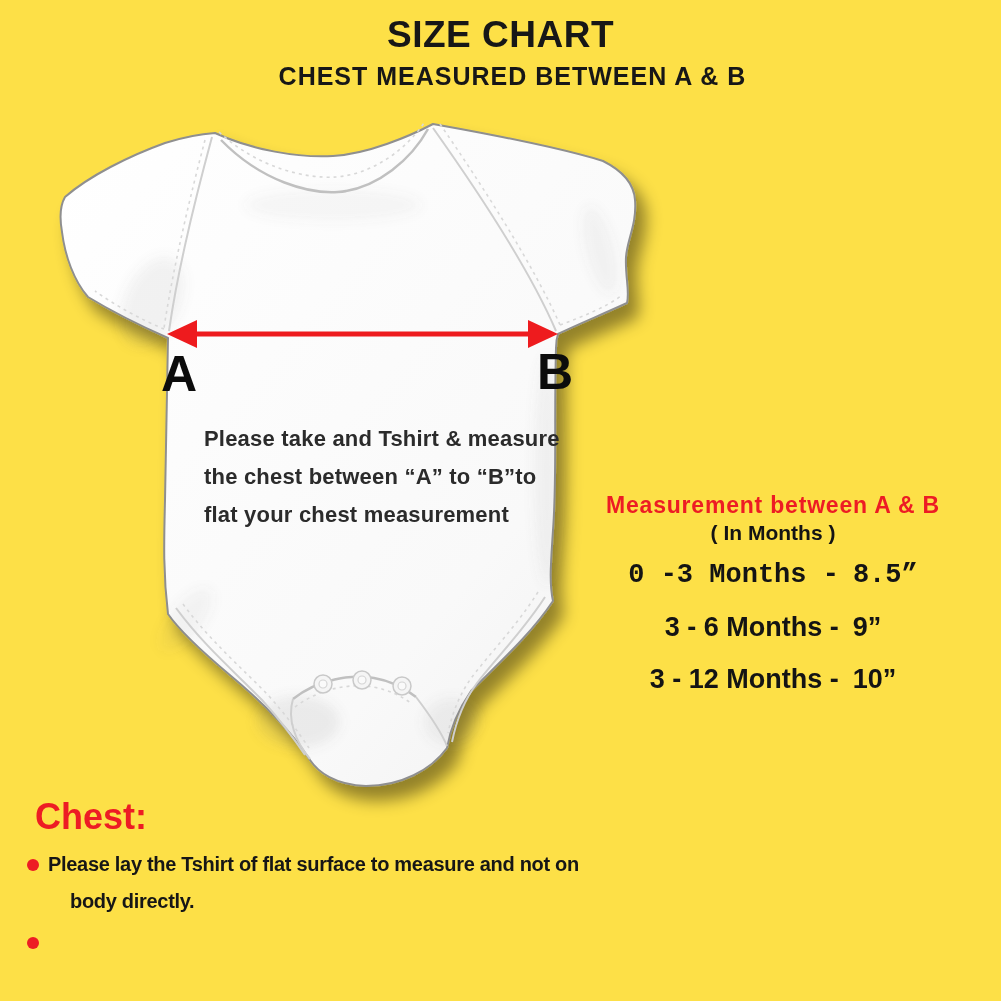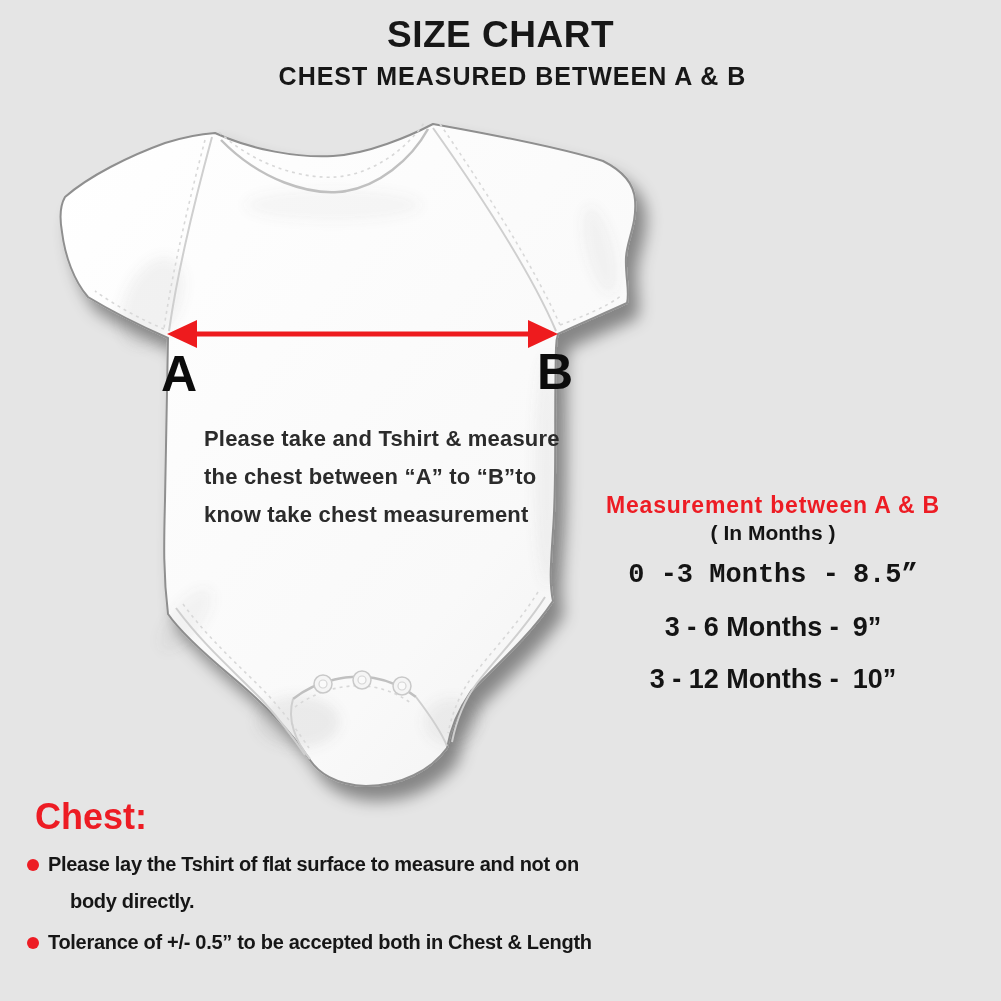--- a/index.html
+++ b/index.html
@@ -1,21 +1,21 @@
 <!DOCTYPE html>
 <html><head>
 <meta charset="utf-8">
 <style>
   html,body{margin:0;padding:0;}
   body{
     width:1001px;height:1001px;position:relative;overflow:hidden;
     background:#ffffff;color:#111;
     font-family:"Liberation Sans", sans-serif;
   }
-  .canvas{position:absolute;inset:0;background:#e5e5e5;}
+  .canvas{position:absolute;inset:0;background:#fde047;}
 
   .title{
     position:absolute;top:13px;left:0;width:100%;text-align:center;
     font-size:37px;font-weight:800;color:#171717;letter-spacing:.5px;line-height:44px;
   }
   .subtitle{
     position:absolute;top:61px;left:12px;width:100%;text-align:center;
     font-size:25px;font-weight:700;color:#171717;letter-spacing:1px;line-height:30px;
   }
 
@@ -152,21 +152,21 @@
       <polygon class="arrow-head" points="558,334 528,320 528,348"></polygon>
     </g>
   </svg>
 
   <div class="label-ab label-a">A</div>
   <div class="label-ab label-b">B</div>
 
   <div class="shirt-text">
     <div>Please take and Tshirt &amp; measure</div>
     <div>the chest between “A” to “B”to</div>
-    <div>know take chest measurement</div>
+    <div>flat your chest measurement</div>
   </div>
 
   <div class="meas-panel">
     <div class="meas-heading">Measurement between A &amp; B</div>
     <div class="meas-sub">( In Months )</div>
     <div class="meas-row">
       <span>0 -3 Months -</span><span class="val">8.5”</span>
     </div>
     <div class="meas-row">
       <span>3 - 6 Months -</span><span class="val">9”</span>
@@ -181,19 +181,16 @@
   <div class="notes">
     <div class="bullet">
       <span class="dot"></span>
       <div class="bullet-text">
         <div>Please lay the Tshirt of flat surface to measure and not on</div>
         <div class="wrap-indent">body directly.</div>
       </div>
     </div>
     <div class="bullet">
       <span class="dot"></span>
-      <div class="bullet-text">
-        <div>Tolerance of +/- 0.5” to be accepted both in Chest &amp; Length</div>
-      </div>
     </div>
   </div>
 
 </div>
 
 </body></html>

